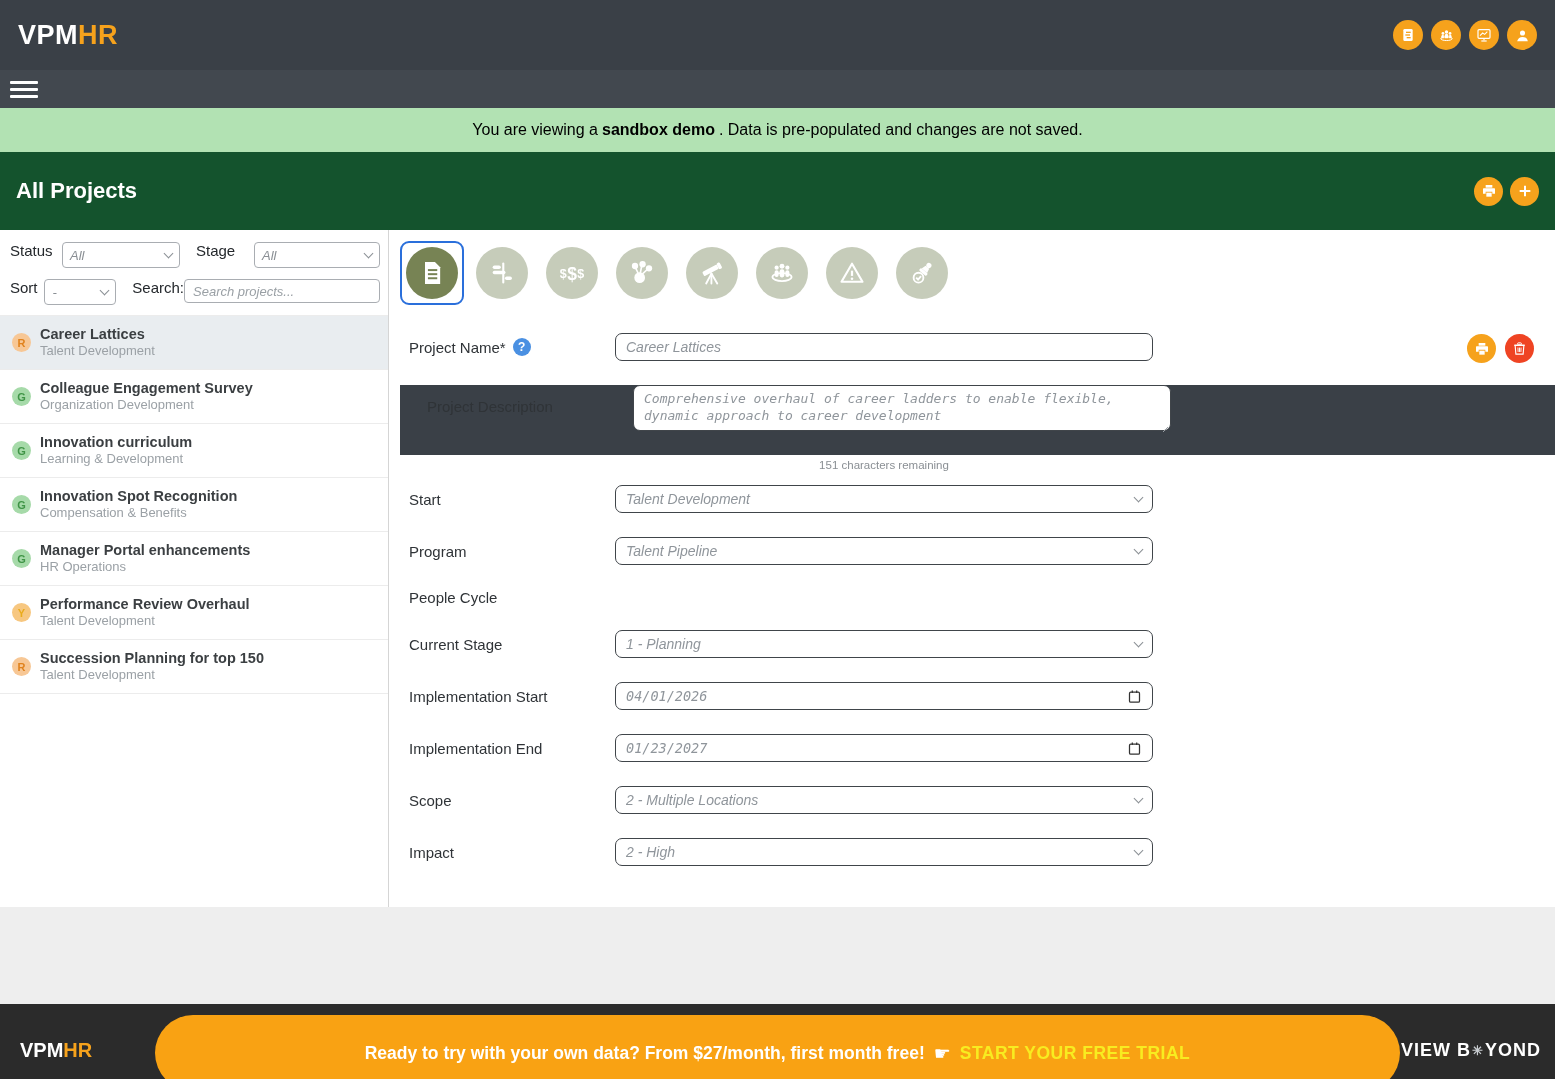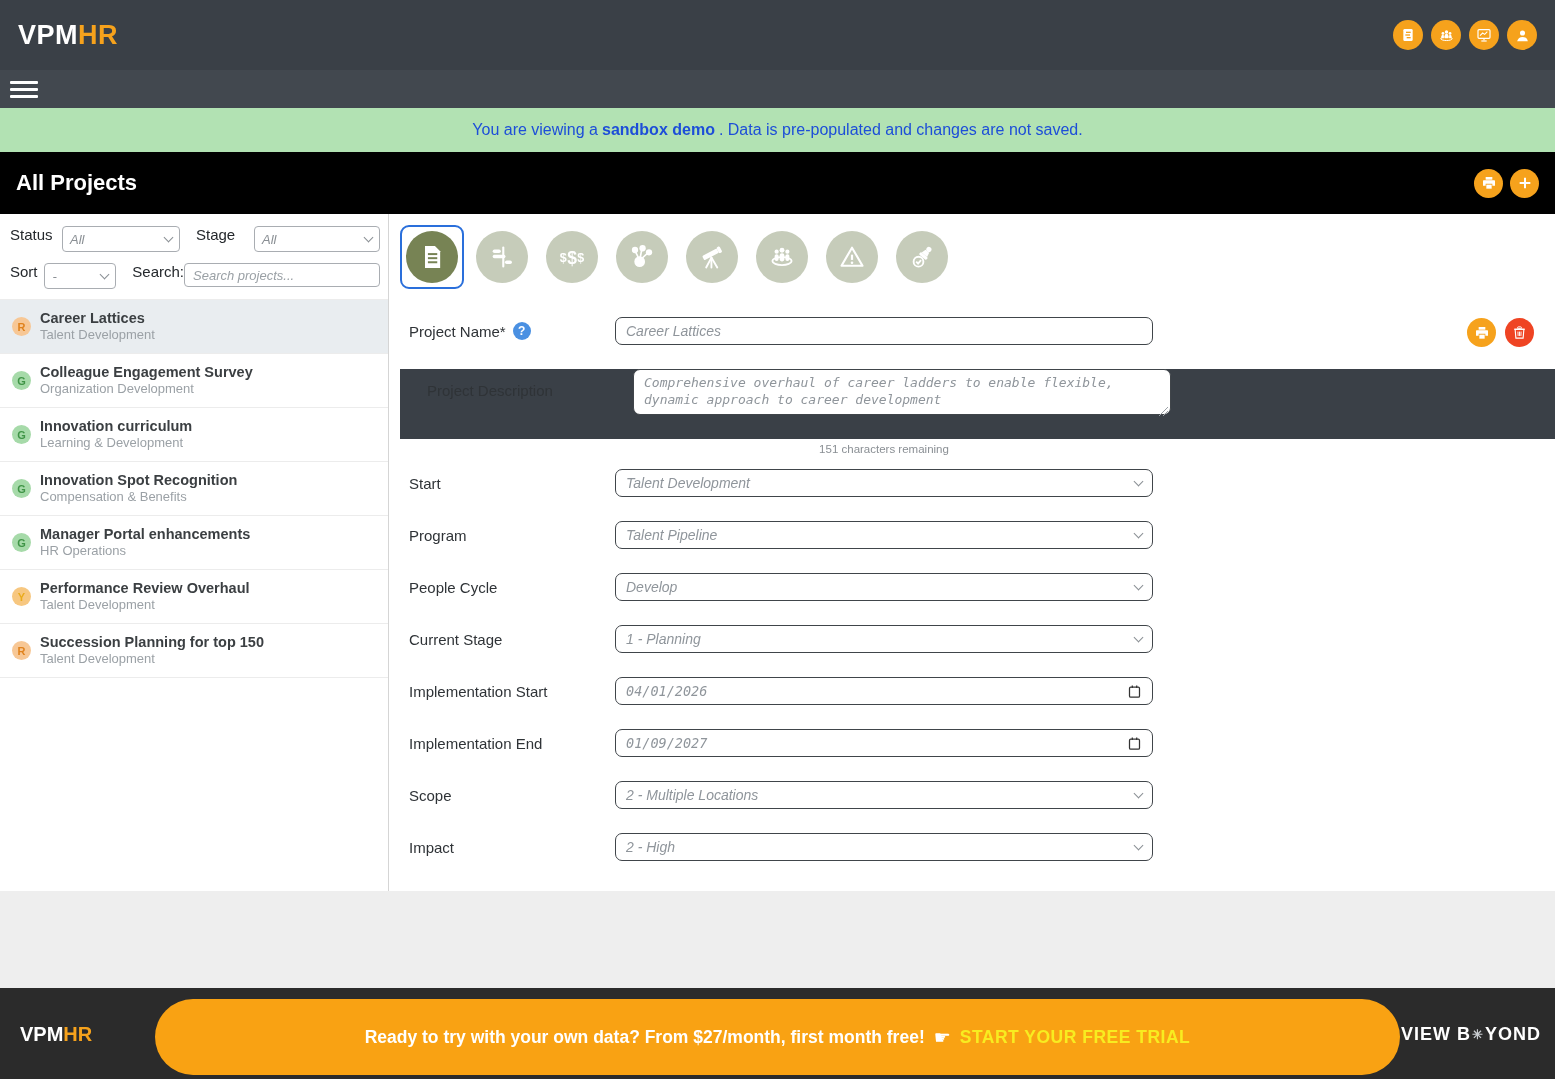--- a/index.html
+++ b/index.html
@@ -13,25 +13,25 @@
   .top-icons { margin-left:auto; display:flex; gap:8px; }
   .circle-btn { width:30px; height:30px; border-radius:50%; background:#f6a21c; display:flex; align-items:center; justify-content:center; cursor:pointer; }
   .circle-btn svg { display:block; }
 
   
   .nav { height:38px; background:#42484f; display:flex; align-items:center; padding:0 10px; }
   .burger { width:28px; cursor:pointer; }
   .burger div { height:3px; background:#fff; margin:4px 0; border-radius:1px; }
 
   
-  .banner { height:44px; background:#b2e2b3; color:#1d4ed8; display:flex; align-items:center; justify-content:center; font-size:16px; }
+  .banner { height:44px; background:#b2e2b3; color:#000000; display:flex; align-items:center; justify-content:center; font-size:16px; }
   .banner b { margin:0 4px; }
 
   
-  .pagebar { height:62px; background:#000000; display:flex; align-items:center; padding:0 16px; }
+  .pagebar { height:78px; background:#14532d; display:flex; align-items:center; padding:0 16px; }
   .pagebar .title { color:#fff; font-size:22px; font-weight:bold; }
   .pagebar .actions { margin-left:auto; display:flex; gap:7px; }
   .pagebar .circle-btn { width:29px; height:29px; }
 
   
   .content { display:flex; height:677px; background:#fff; }
   .sidebar { width:389px; border-right:1px solid #d5d5d5; display:flex; flex-direction:column; }
 
   .filters { padding:12px 8px 10px 10px; }
   .filter-row { display:flex; align-items:flex-start; margin-bottom:11px; font-size:15px; color:#24282c; }
@@ -427,24 +427,20 @@
           <div class="tbox">
             <span class="sval">Talent Pipeline</span>
             <span class="chev"></span>
           </div>
         </div>
 
         <div class="frow">
           <div class="flabel">
               <span>People Cycle</span>
             </div>
-          <div class="tbox">
-            <span class="sval">Develop</span>
-            <span class="chev"></span>
-          </div>
         </div>
 
         <div class="frow">
           <div class="flabel">
               <span>Current Stage</span>
             </div>
           <div class="tbox">
             <span class="sval">1 - Planning</span>
             <span class="chev"></span>
           </div>
@@ -462,21 +458,21 @@
                 <line x1="15.5" y1="2.5" x2="15.5" y2="6.5" stroke="#333" stroke-width="2"></line>
               </svg>
           </div>
         </div>
 
         <div class="frow">
           <div class="flabel">
               <span>Implementation End</span>
             </div>
           <div class="tbox">
-            <span class="sval mono">01/09/2027</span>
+            <span class="sval mono">01/23/2027</span>
             <svg width="15" height="15" viewBox="0 0 24 24">
                 <rect x="4" y="5" width="16" height="16" rx="2" fill="none" stroke="#333" stroke-width="2"></rect>
                 <line x1="8.5" y1="2.5" x2="8.5" y2="6.5" stroke="#333" stroke-width="2"></line>
                 <line x1="15.5" y1="2.5" x2="15.5" y2="6.5" stroke="#333" stroke-width="2"></line>
               </svg>
           </div>
         </div>
 
         <div class="frow">
           <div class="flabel">

